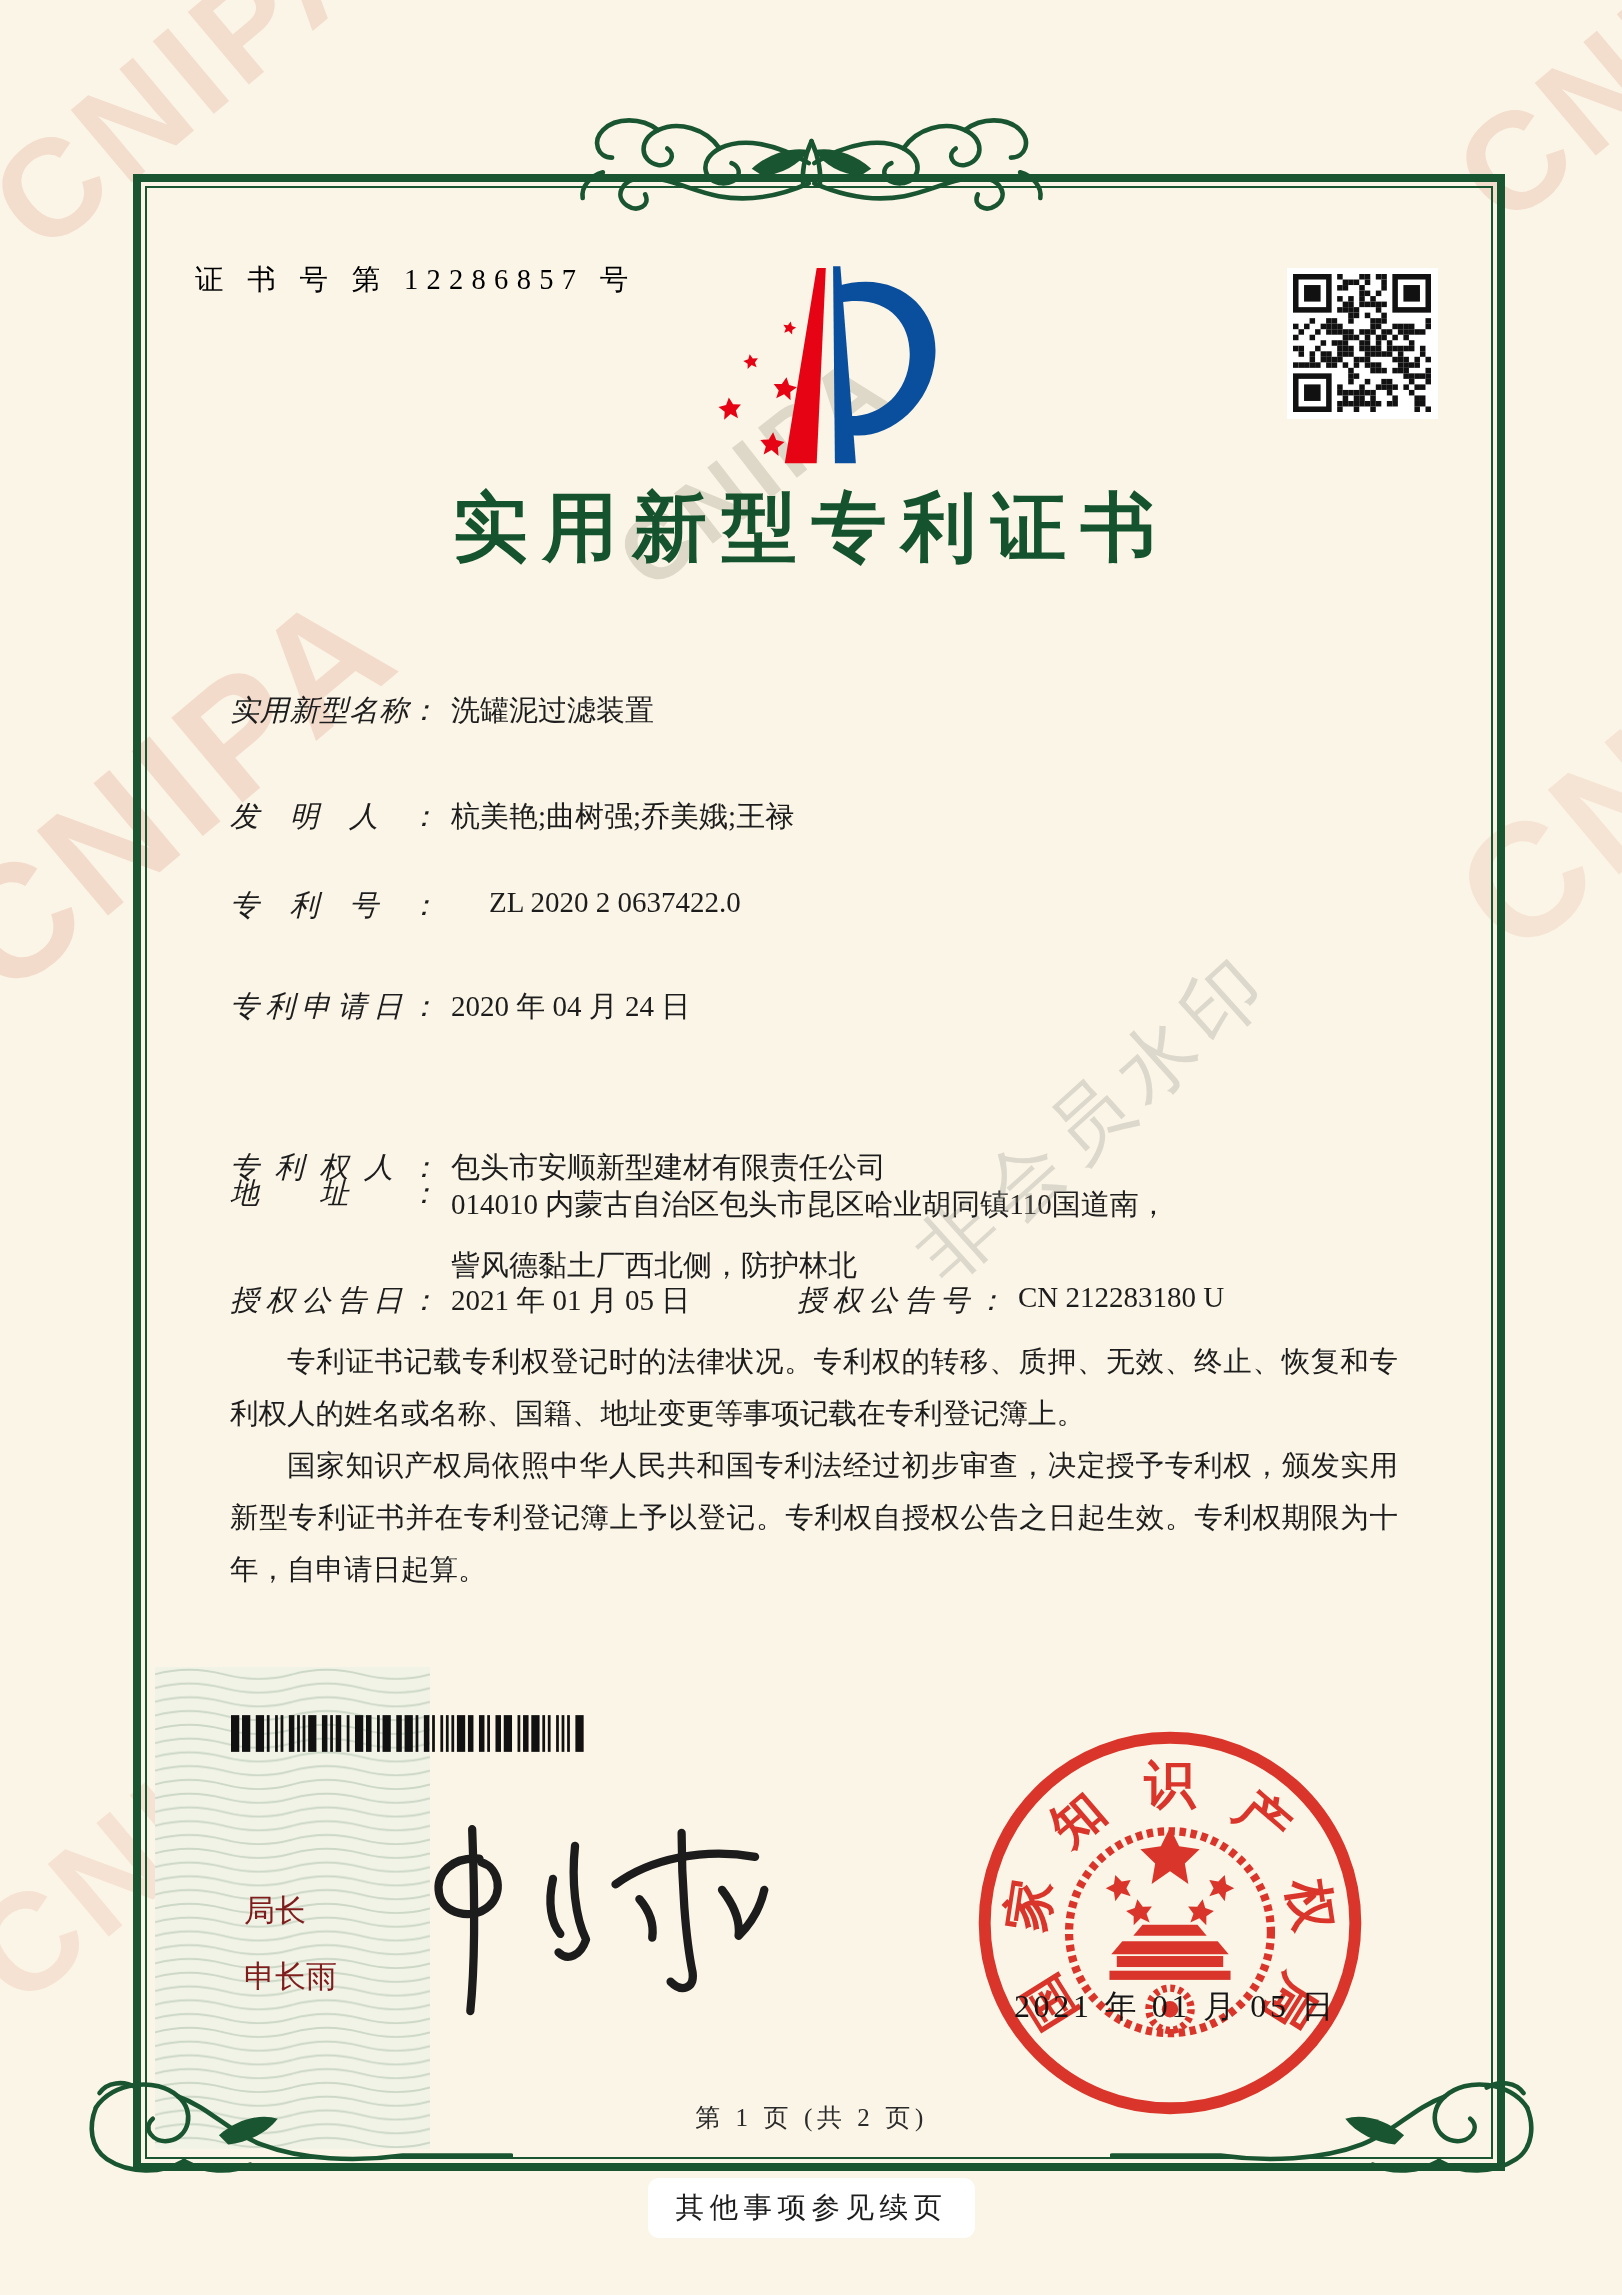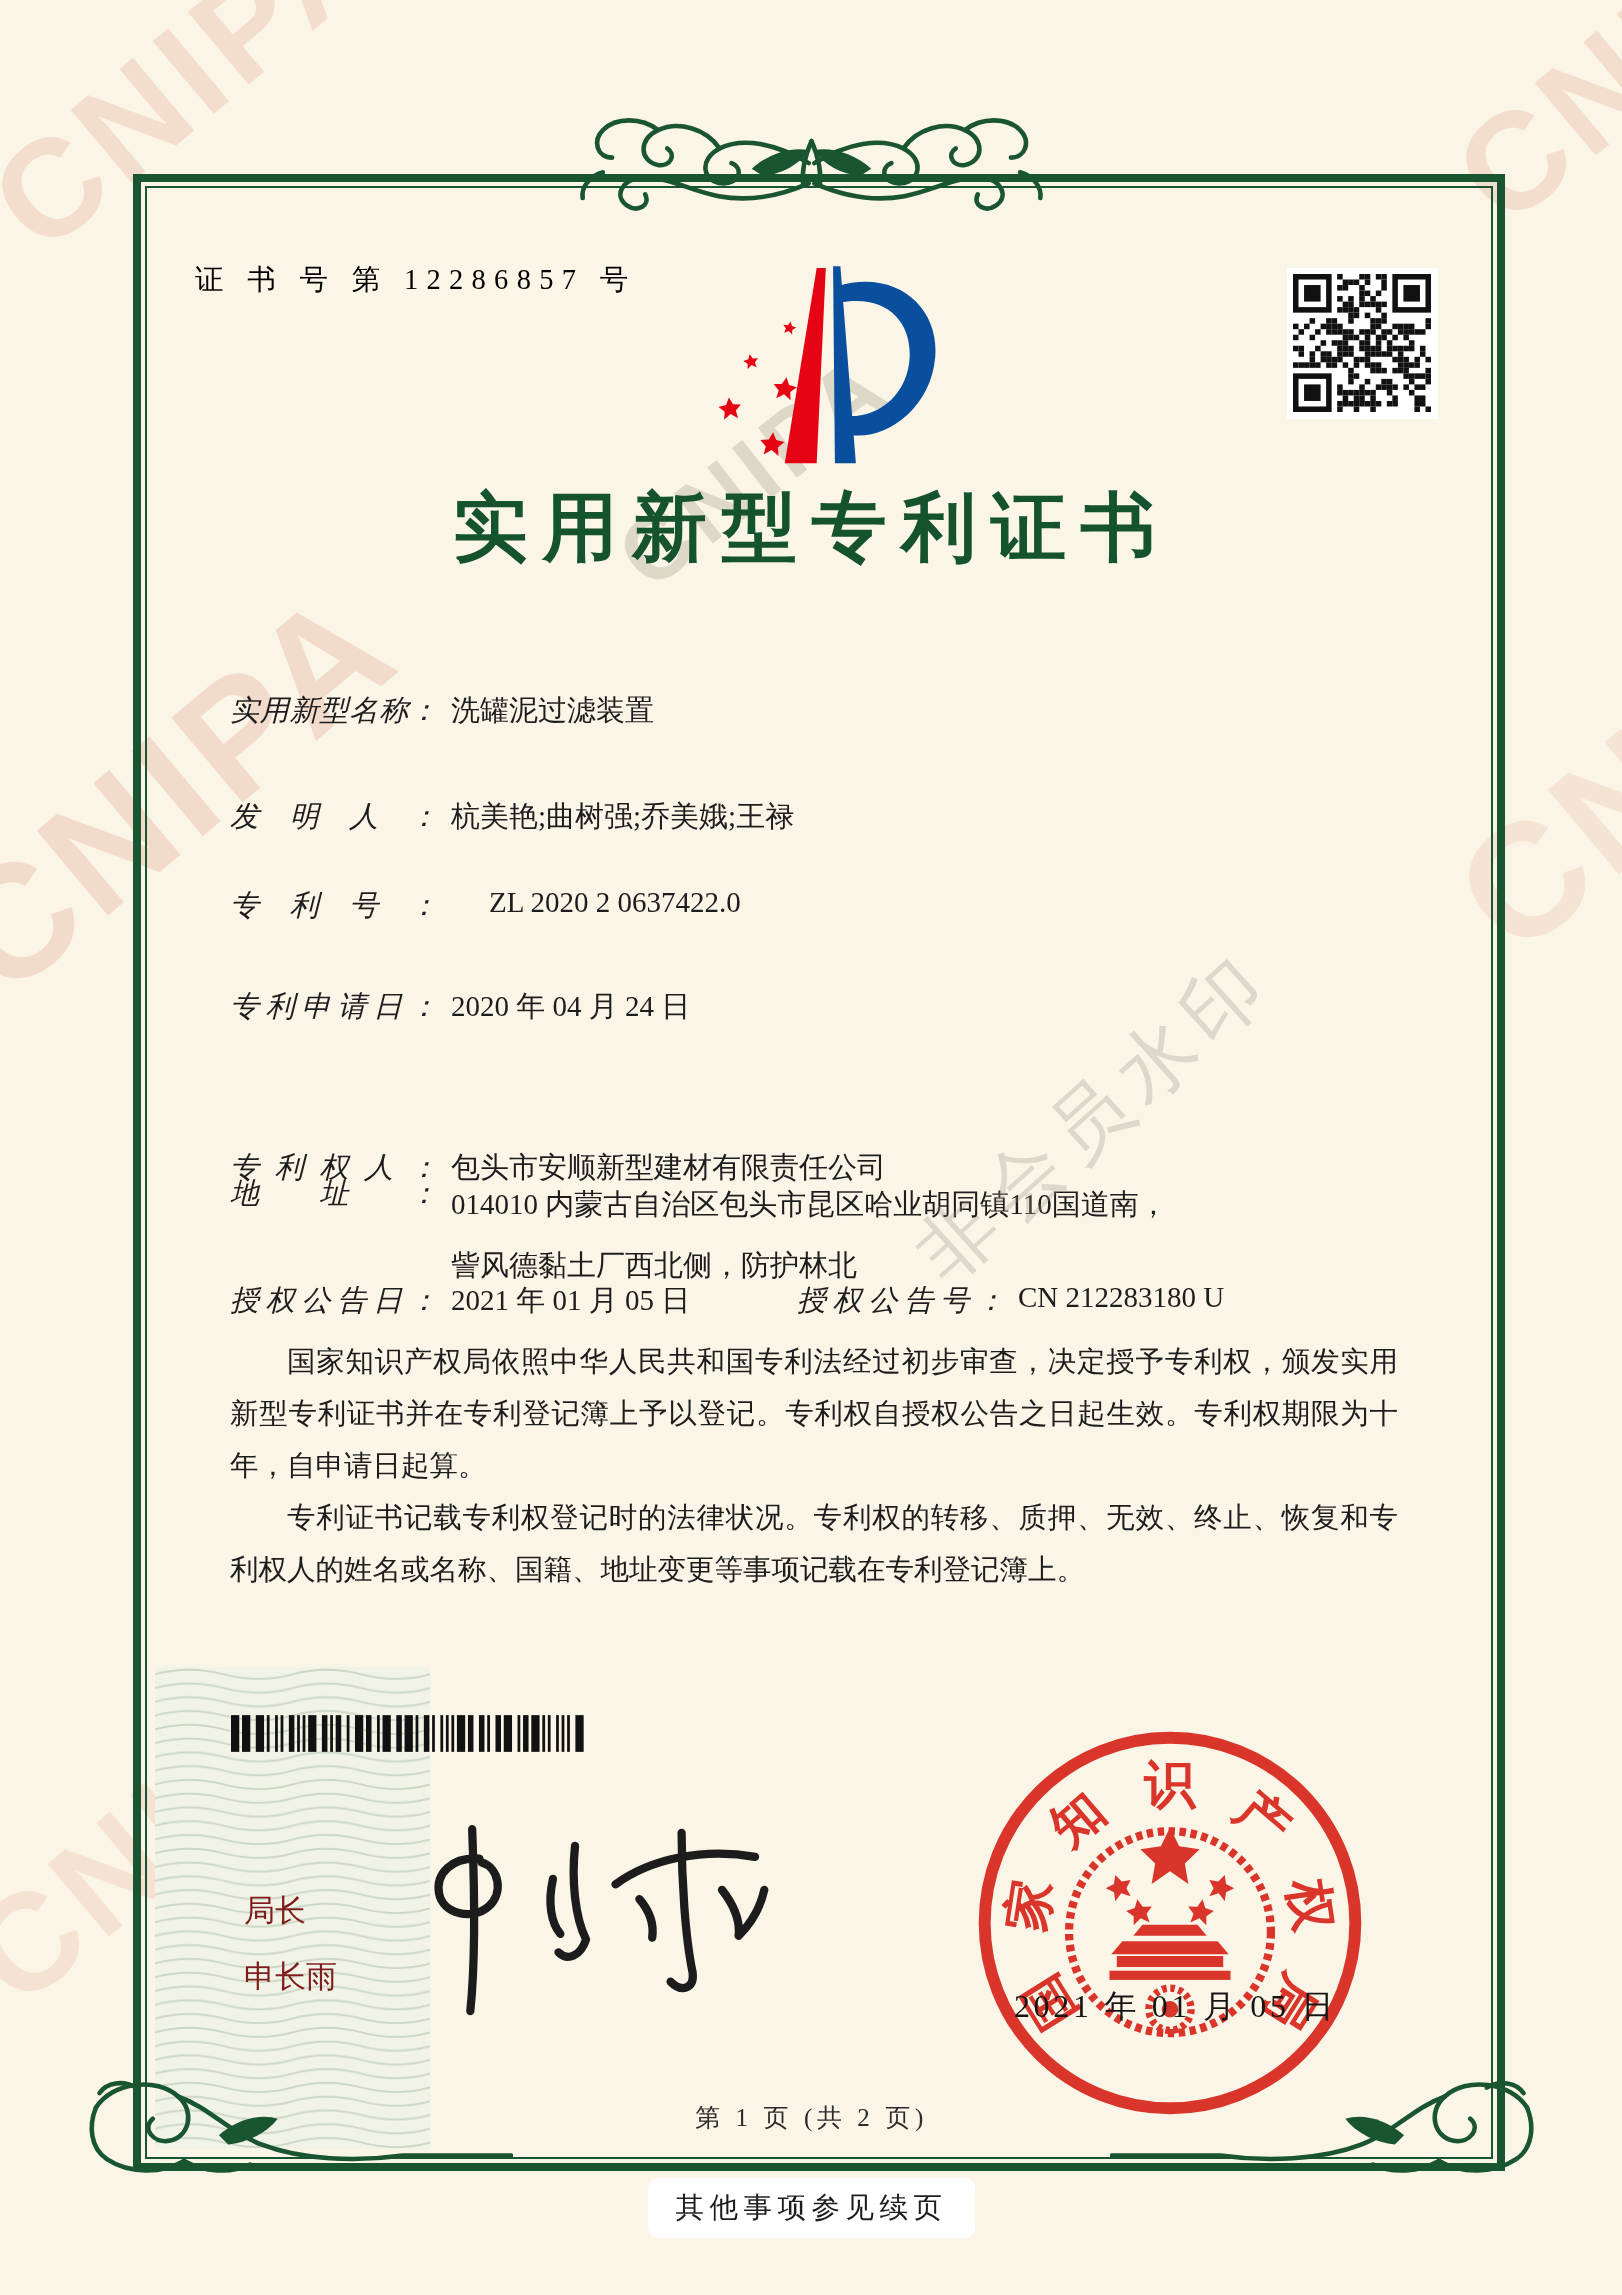--- a/index.html
+++ b/index.html
@@ -412,22 +412,22 @@
     <div class="row row-grant-date">
       <span class="lab">授权公告日：</span>
       <span class="val">2021 年 01 月 05 日</span>
     </div>
     <div class="row row-grant-no">
       <span class="lab">授权公告号：</span>
       <span class="val">CN 212283180 U</span>
     </div>
 
     <div class="body-text">
+      <p>专利证书记载专利权登记时的法律状况。专利权的转移、质押、无效、终止、恢复和专利权人的姓名或名称、国籍、地址变更等事项记载在专利登记簿上。</p>
       <p>国家知识产权局依照中华人民共和国专利法经过初步审查，决定授予专利权，颁发实用新型专利证书并在专利登记簿上予以登记。专利权自授权公告之日起生效。专利权期限为十年，自申请日起算。</p>
-      <p>专利证书记载专利权登记时的法律状况。专利权的转移、质押、无效、终止、恢复和专利权人的姓名或名称、国籍、地址变更等事项记载在专利登记簿上。</p>
     </div>
 
     <svg id="barcode-svg" class="barcode" xmlns="http://www.w3.org/2000/svg" viewBox="0 0 392 40" width="360" height="37">
         <rect x="0" y="0" width="9" height="40" fill="#111"></rect>
         <rect x="12" y="0" width="9" height="40" fill="#111"></rect>
         <rect x="27" y="0" width="9" height="40" fill="#111"></rect>
         <rect x="39" y="0" width="3" height="40" fill="#111"></rect>
         <rect x="48" y="0" width="3" height="40" fill="#111"></rect>
         <rect x="54" y="0" width="3" height="40" fill="#111"></rect>
         <rect x="63" y="0" width="6" height="40" fill="#111"></rect>

